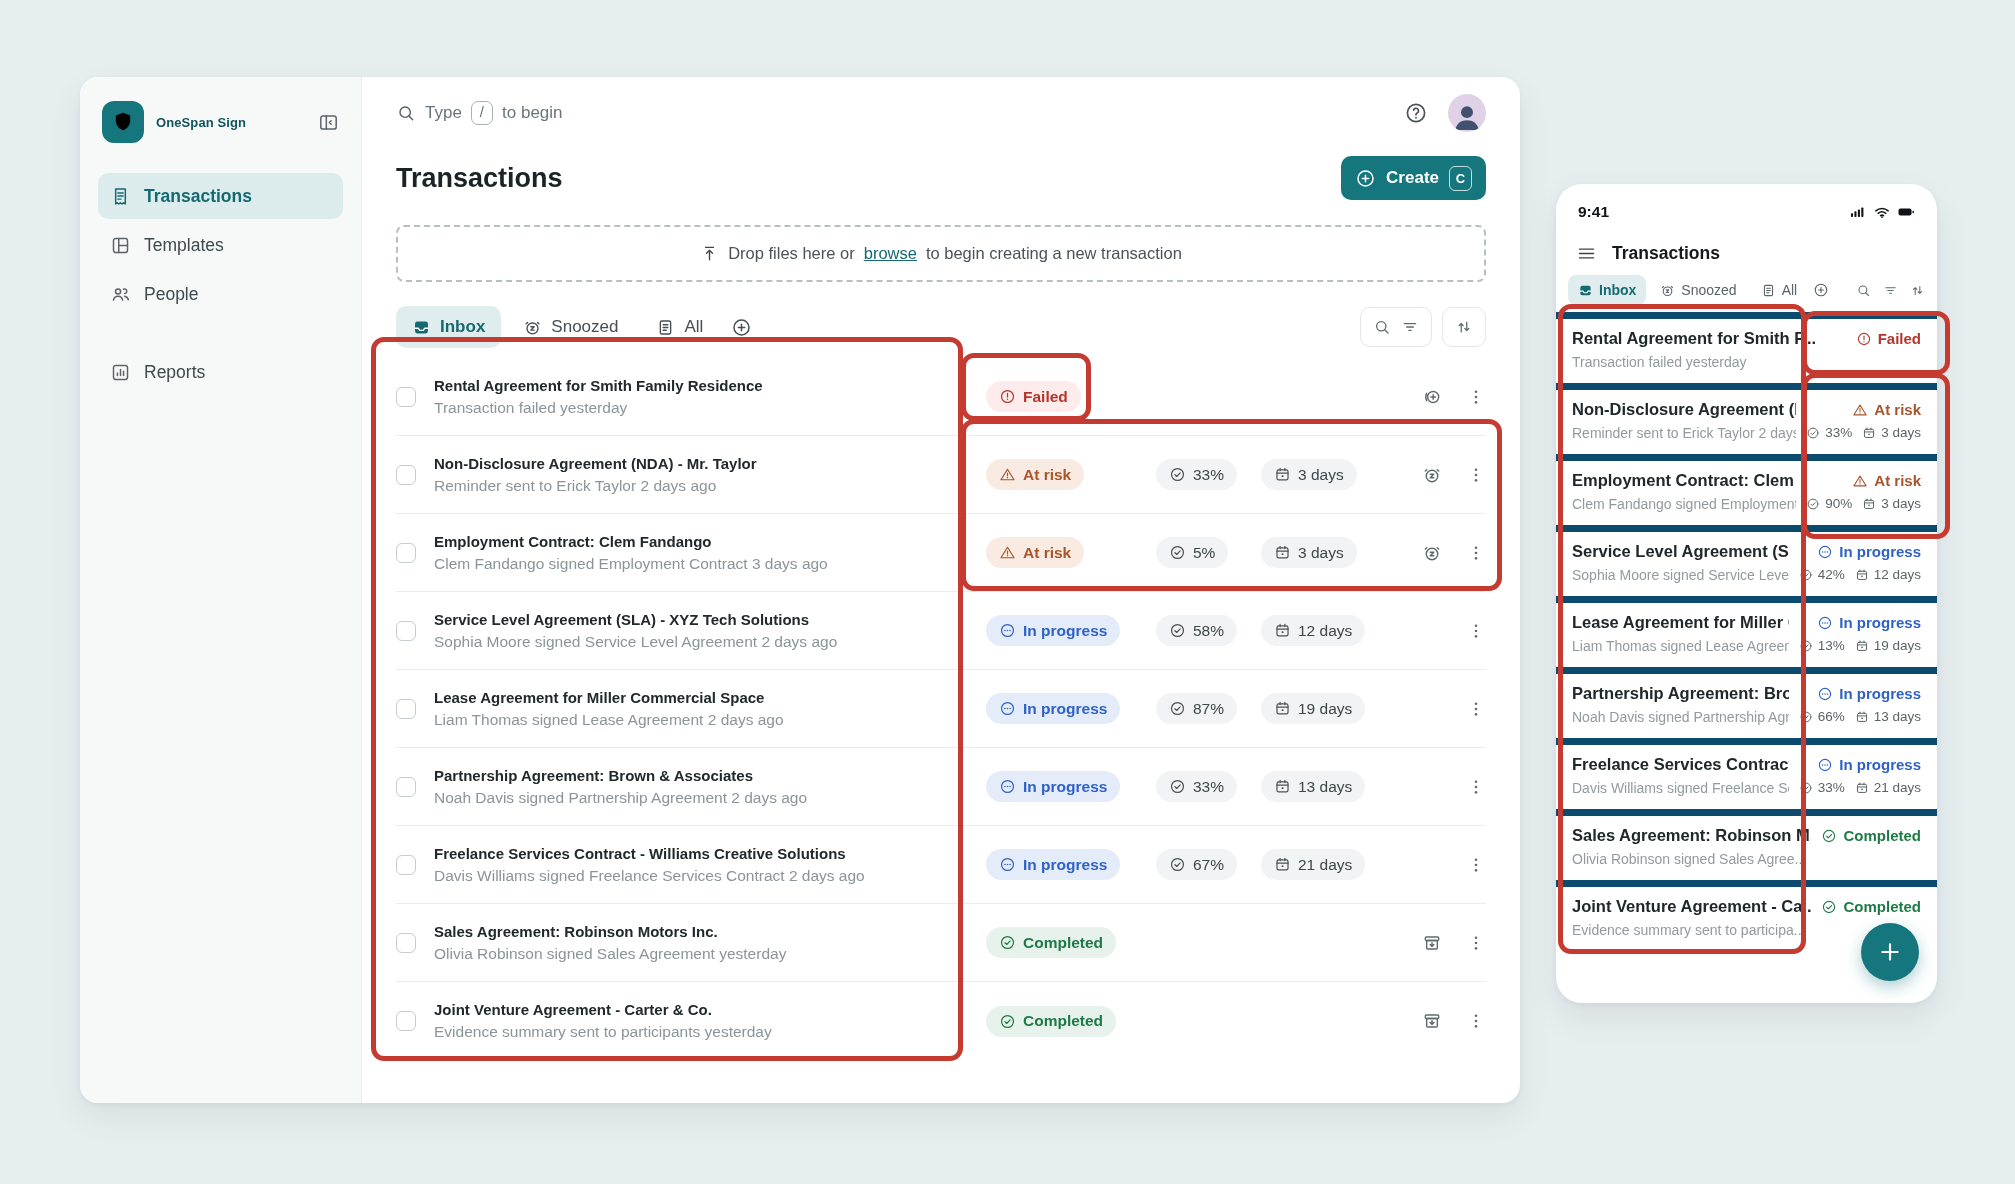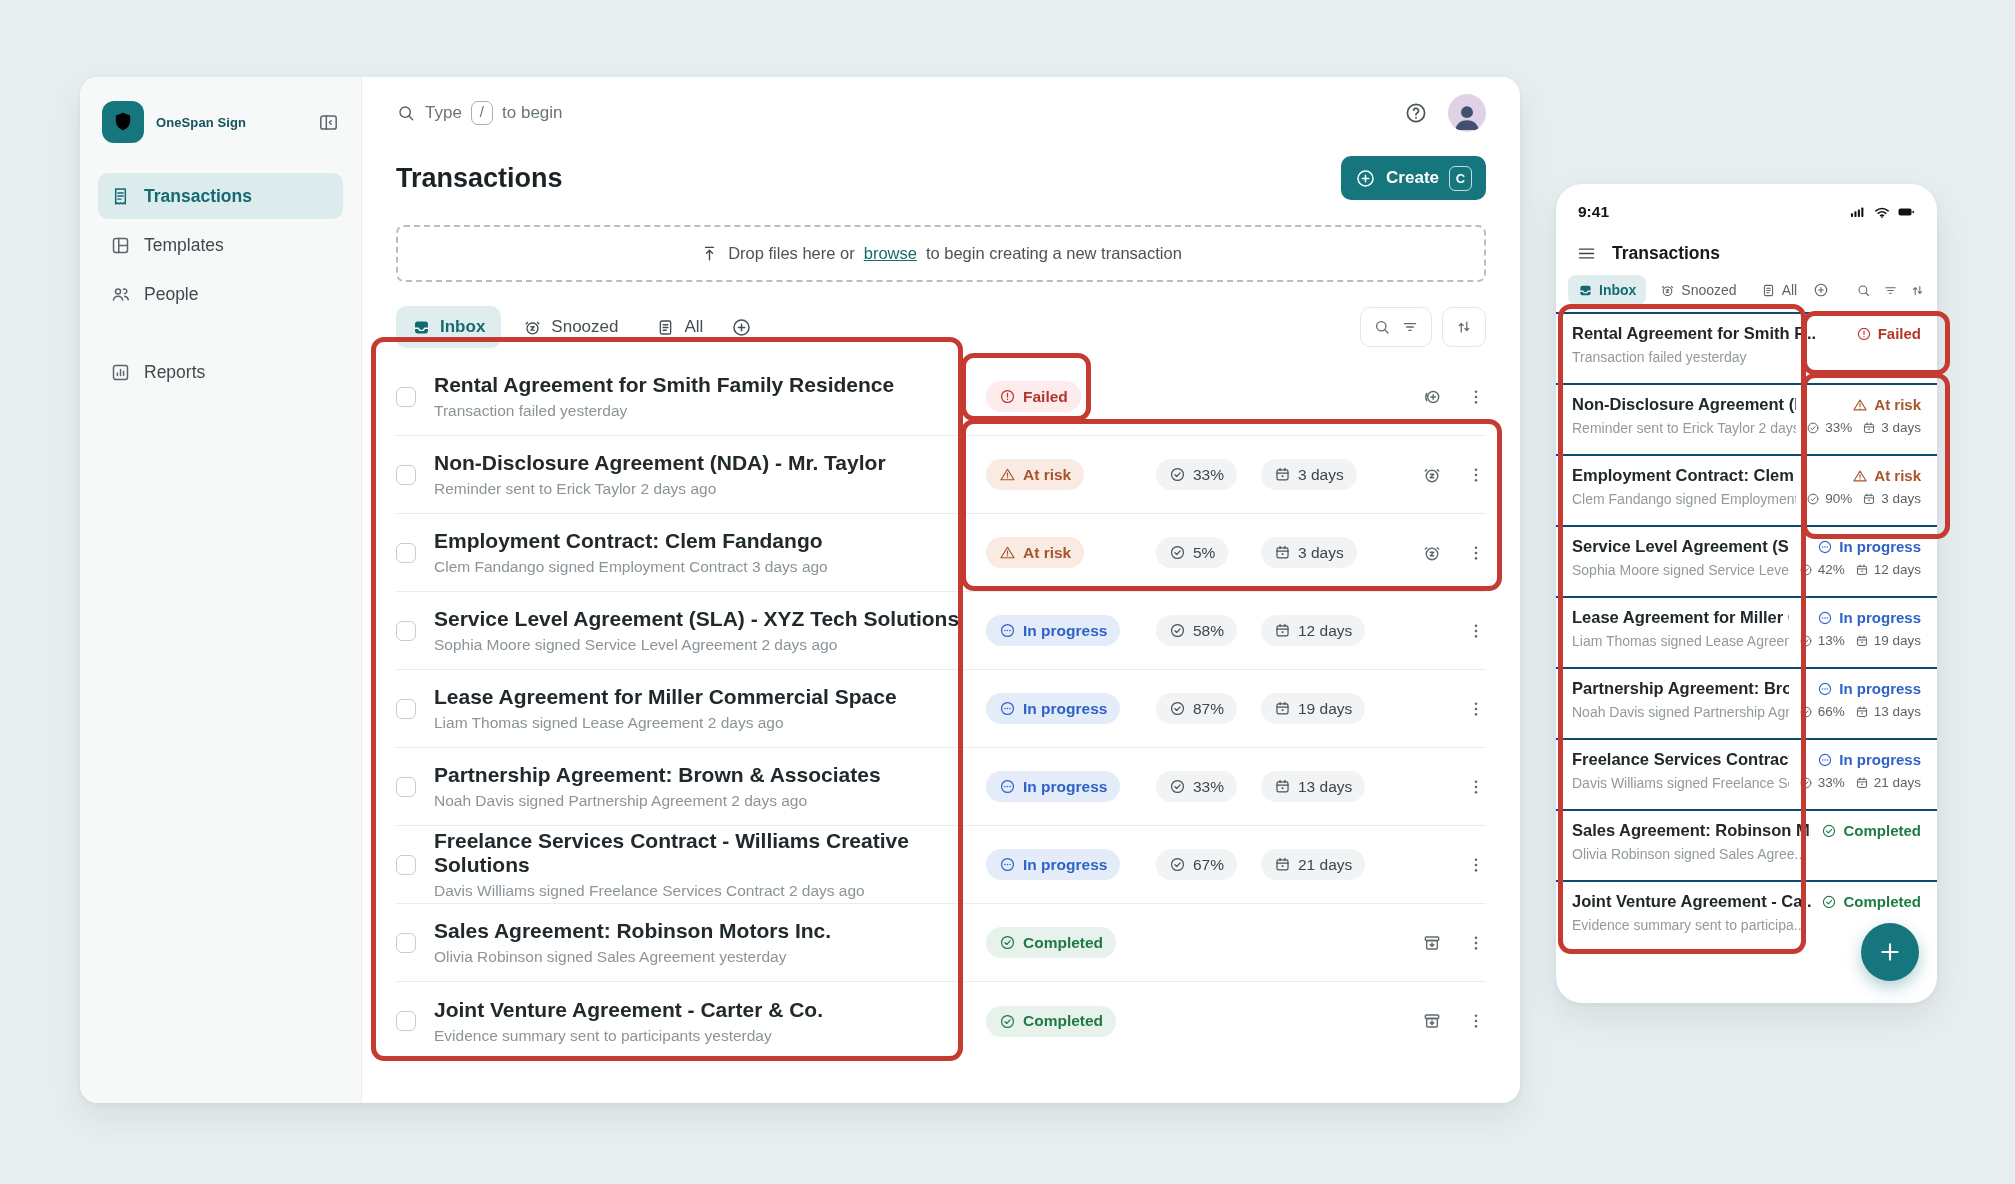--- a/index.html
+++ b/index.html
@@ -102,21 +102,21 @@
   .tool-btn svg { width:18px; height:18px; }
 
   .list { margin-top:10px; }
   .row { height:78px; display:flex; align-items:center; border-bottom:1px solid #ececec; }
   .row:last-child { border-bottom:none; }
   .checkbox {
     width:20px; height:20px; border:1.6px solid #c6cccf; border-radius:6px; background:#fff;
     flex:none; margin-right:18px; cursor:pointer;
   }
   .rowtext { flex:1; min-width:0; display:flex; flex-direction:column; gap:5px; }
-  .rowtitle { font-size:21px; font-weight:600; color:#21292c; }
+  .rowtitle { font-size:15px; font-weight:600; color:#21292c; }
   .rowsub { font-size:15.5px; color:#8b9499; }
   .cell { flex:none; display:flex; align-items:center; }
   .cell-status { width:170px; }
   .cell-pct { width:105px; }
   .cell-days { width:130px; }
   .cell-icons { width:95px; justify-content:flex-end; gap:24px; color:#5f696d; }
   .row-action { cursor:pointer; color:#5f696d; }
   .row-action svg { width:20px; height:20px; }
 
   .pill {
@@ -150,21 +150,21 @@
     display:flex; align-items:center; gap:6px; height:30px; padding:0 10px; border-radius:8px;
     font-size:14px; font-weight:500; color:#5a6468; cursor:pointer; white-space:nowrap;
   }
   .m-tab .icn svg { width:15px; height:15px; }
   .m-tab.active { background:#e0edee; color:#156a72; font-weight:700; }
   .m-tab-add { color:#5a6468; cursor:pointer; margin-left:2px; }
   .m-tab-add svg { width:16px; height:16px; }
   .m-tools { margin-left:auto; display:flex; align-items:center; gap:12px; color:#5f6a6e; }
   .m-tools .icn { cursor:pointer; }
   .m-tools svg { width:15px; height:15px; }
-  .m-row { height:71px; padding:10px 16px 0; border-top:2px solid #0c4a6e; display:flex; gap:10px; }
+  .m-row { height:71px; padding:10px 16px 0; border-top:7px solid #0c4a6e; display:flex; gap:10px; }
   .m-left { flex:1; min-width:0; display:flex; flex-direction:column; gap:6px; }
   .m-row-title { font-size:16.5px; font-weight:600; color:#20282b; white-space:nowrap; overflow:hidden; }
   .m-row-sub { font-size:14px; color:#929a9e; white-space:nowrap; overflow:hidden; }
   .m-right { flex:none; display:flex; flex-direction:column; align-items:flex-end; gap:7px; padding-top:1px; }
   .m-status { display:flex; align-items:center; gap:6px; font-size:15px; font-weight:700; white-space:nowrap; }
   .m-status .icn svg { width:16px; height:16px; }
   .st-failed { color:#b3352c; } .st-atrisk { color:#a8542c; }
   .st-inprog { color:#2f62c7; } .st-done { color:#1e7a45; }
   .m-metrics { display:flex; align-items:center; gap:10px; font-size:13.5px; color:#5b6366; white-space:nowrap; }
   .m-metrics .icn svg { width:14px; height:14px; }

